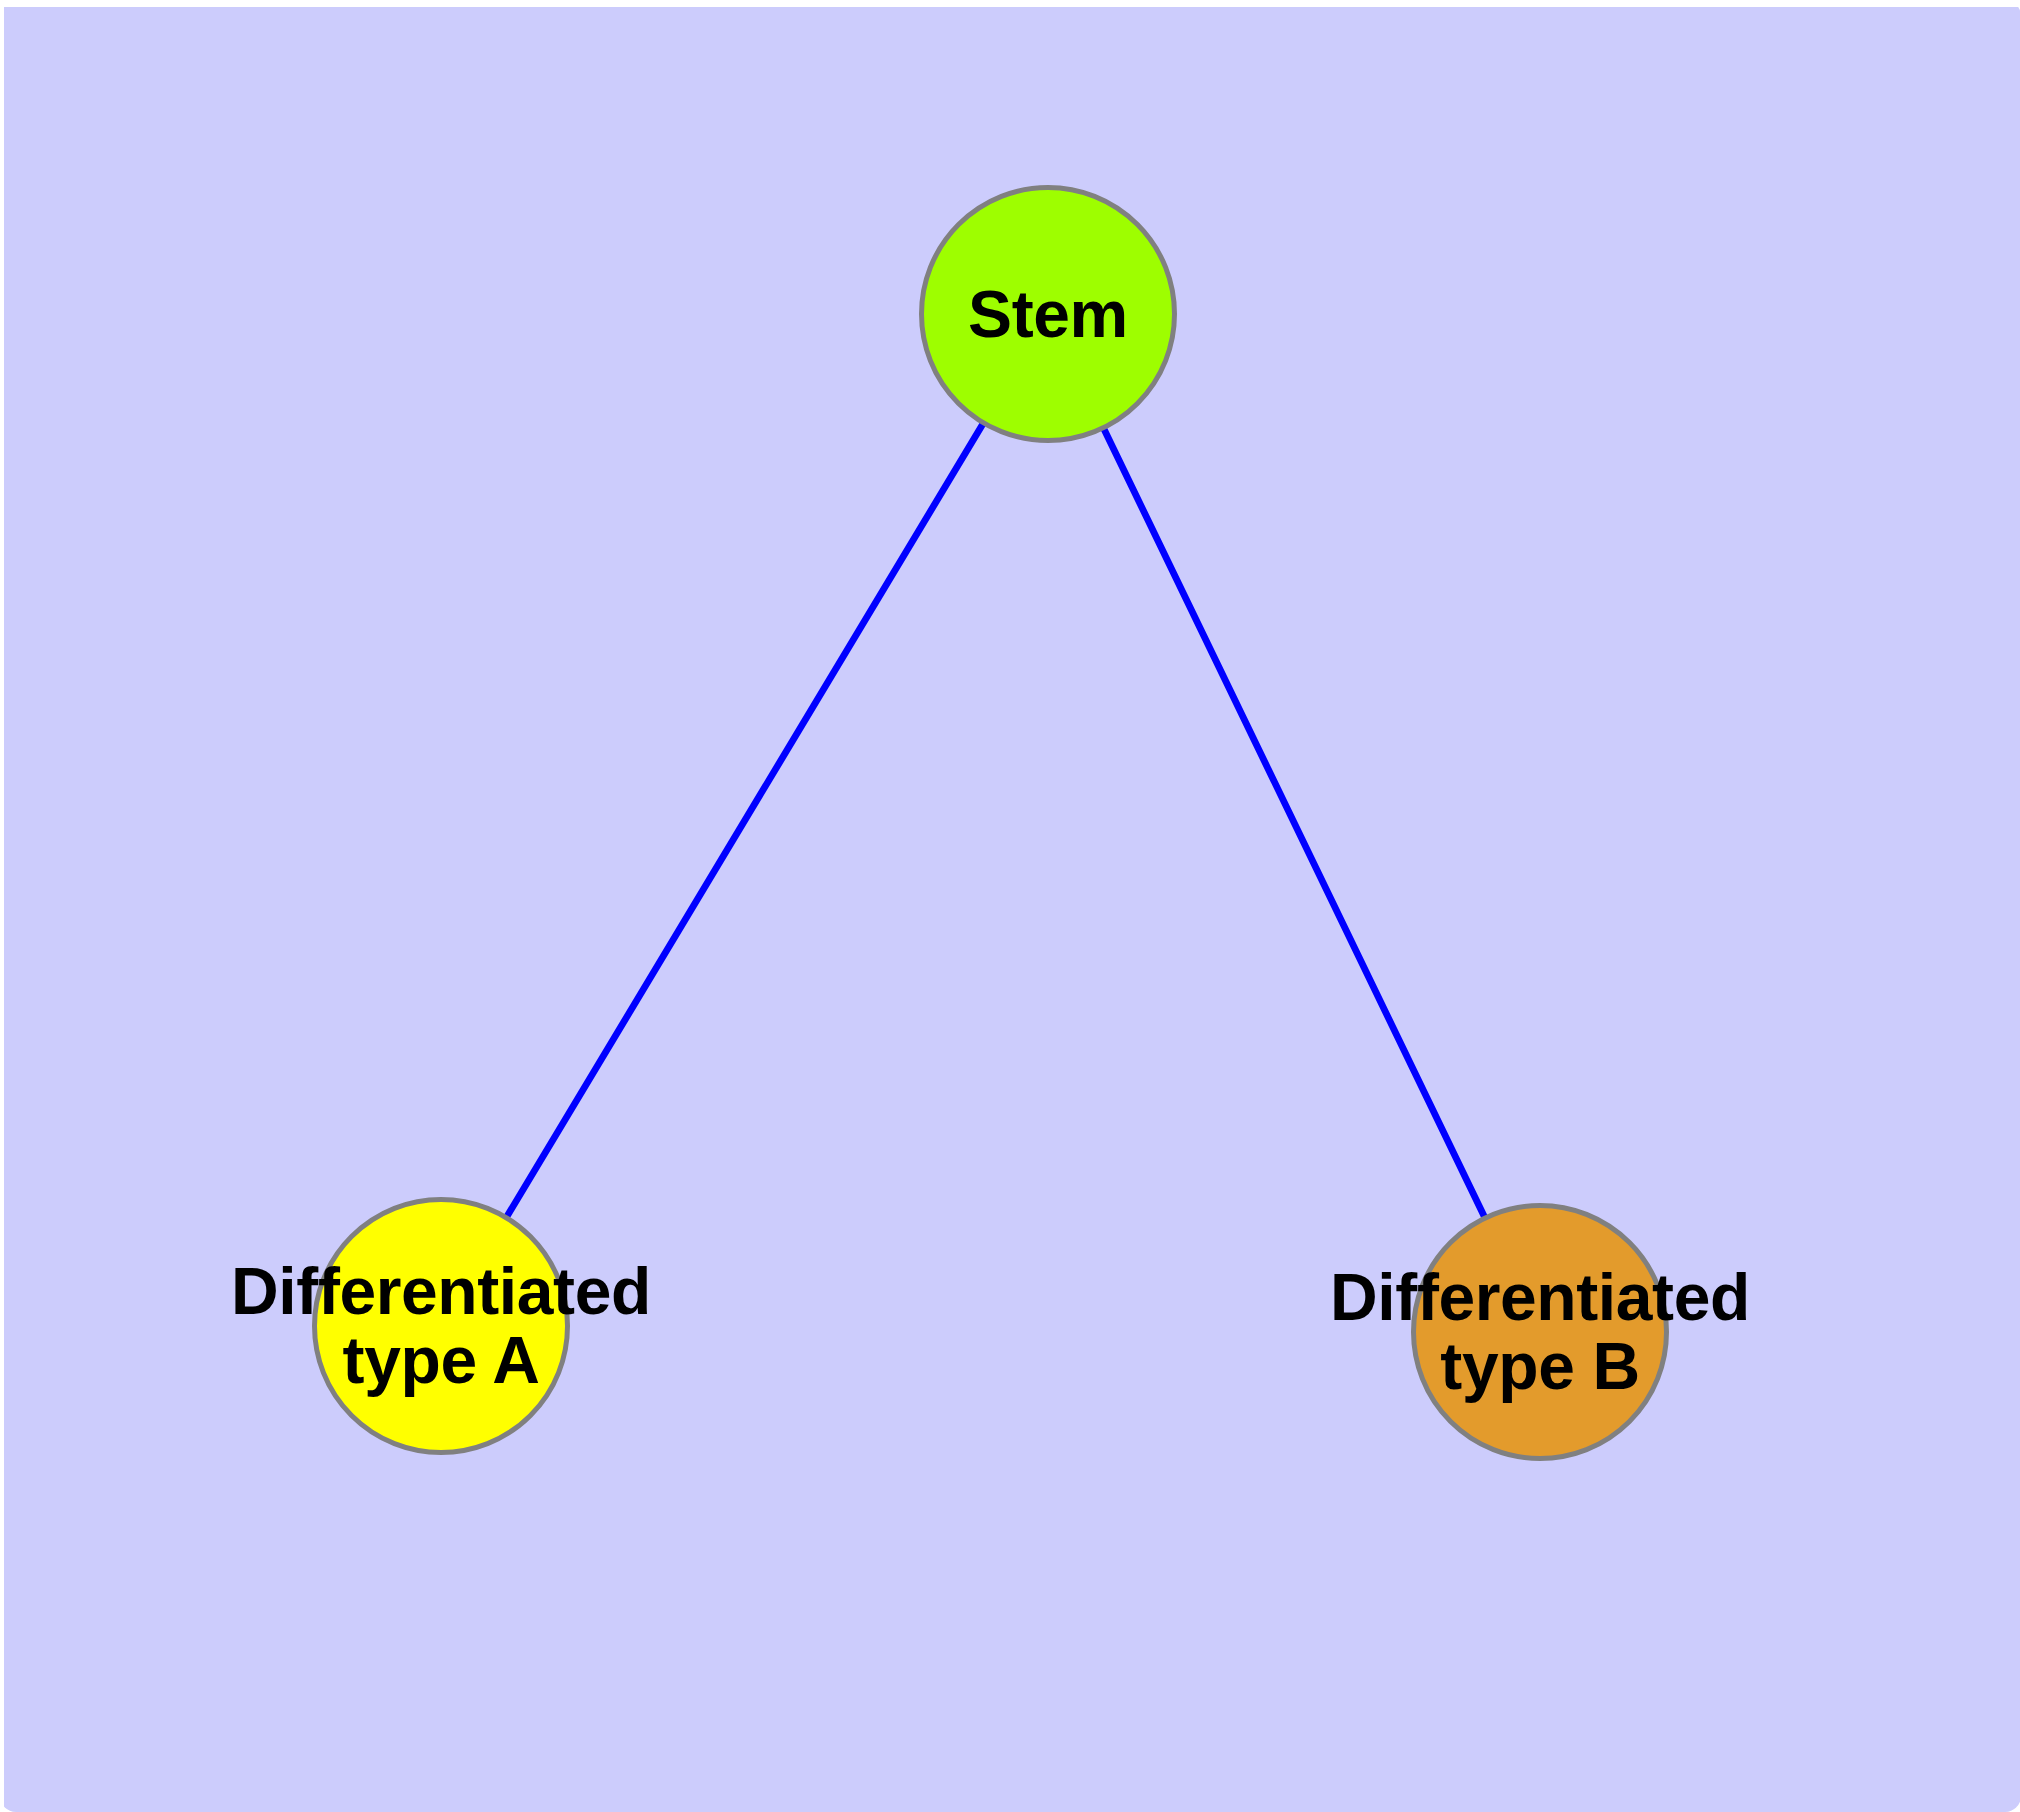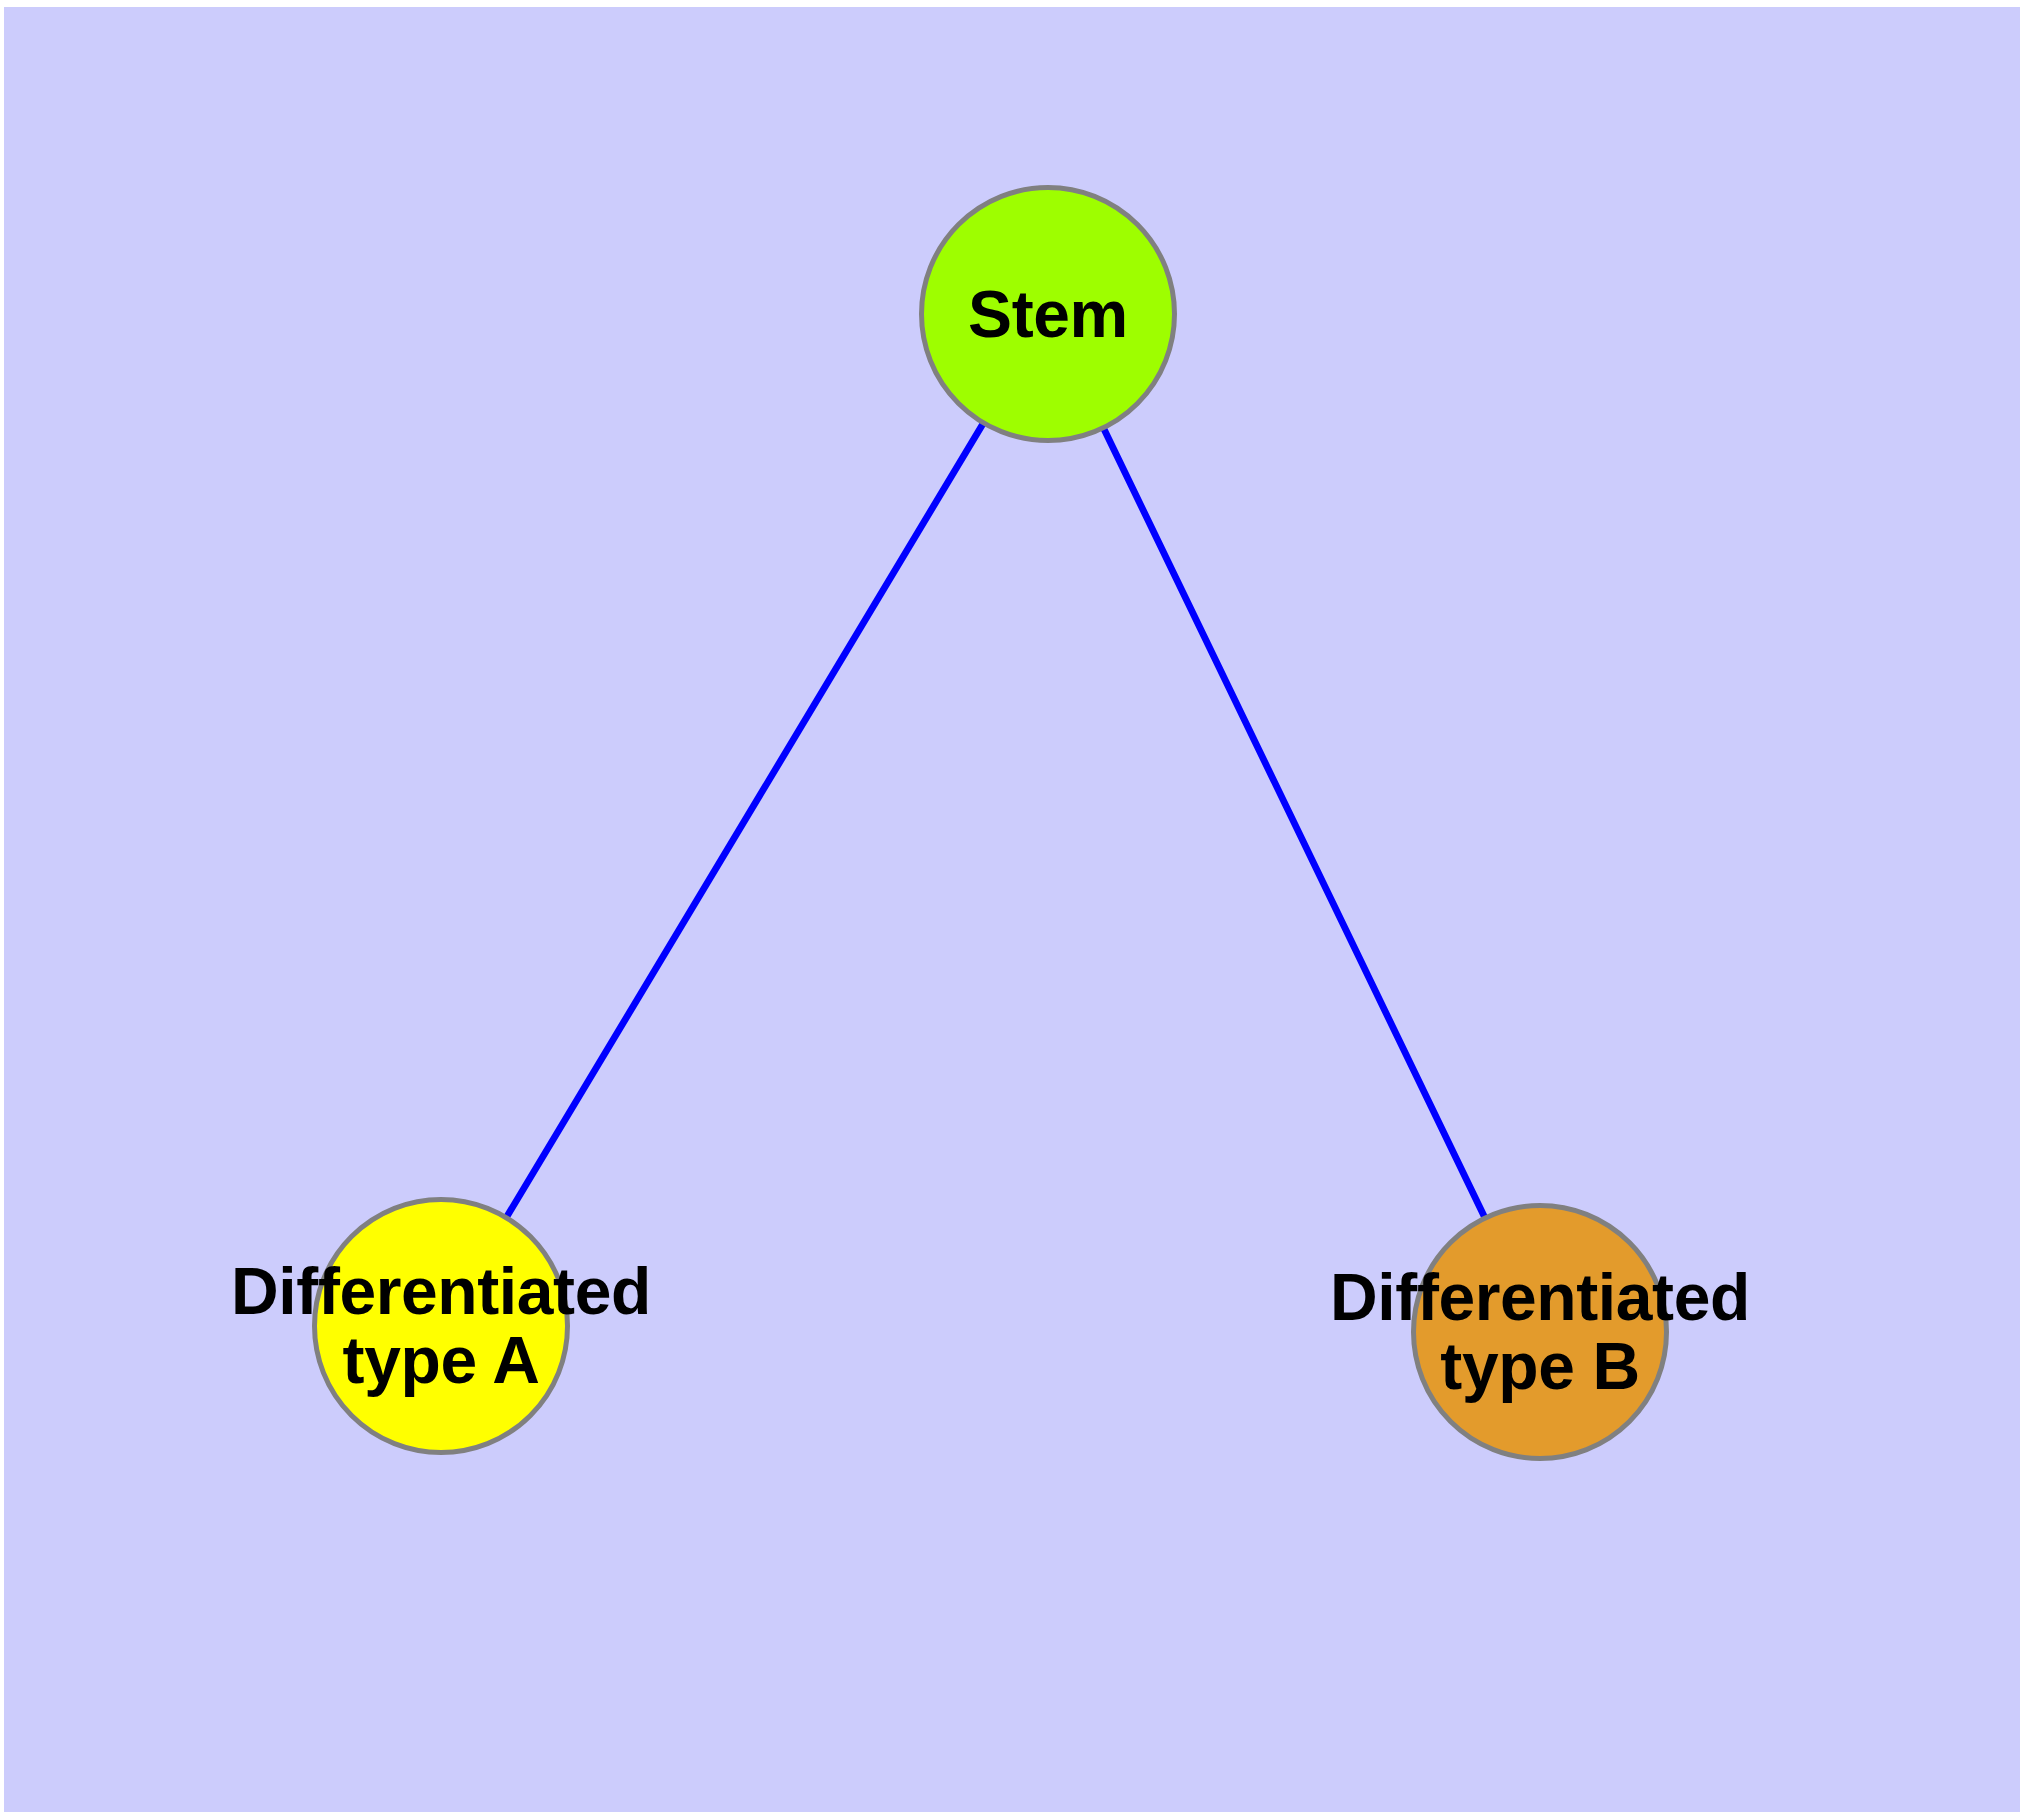--- a/index.html
+++ b/index.html
@@ -55,21 +55,21 @@
     font-size: 66px;
     line-height: 1.04;
     text-align: center;
     white-space: pre;
     letter-spacing: -0.4px;
   }
 </style>
 </head>
 <body>
 
-<div id="canvas" style="background: rgb(255, 255, 255);">
+<div id="canvas" style="background: rgb(255, 255, 255); border-radius: 16px;">
 
   <div id="plot-area" style="background: rgb(204, 204, 252);"></div>
 
   <svg id="graph-svg" viewBox="0 0 2384 2138" xmlns="http://www.w3.org/2000/svg">
     <line x1="1237" y1="371" x2="520" y2="1565" stroke="#0000ff" stroke-width="8" stroke-linecap="round"></line>
     <line x1="1237" y1="371" x2="1817" y2="1572" stroke="#0000ff" stroke-width="8" stroke-linecap="round"></line>
   </svg>
 
   <div class="node-group" style="left: 1048px; top: 314px; width: 258px; height: 258px;">
     <div class="node-circle" style="width: 258px; height: 258px; background: rgb(158, 254, 0); border-color: rgb(128, 128, 128); border-width: 5.1px;"></div>

